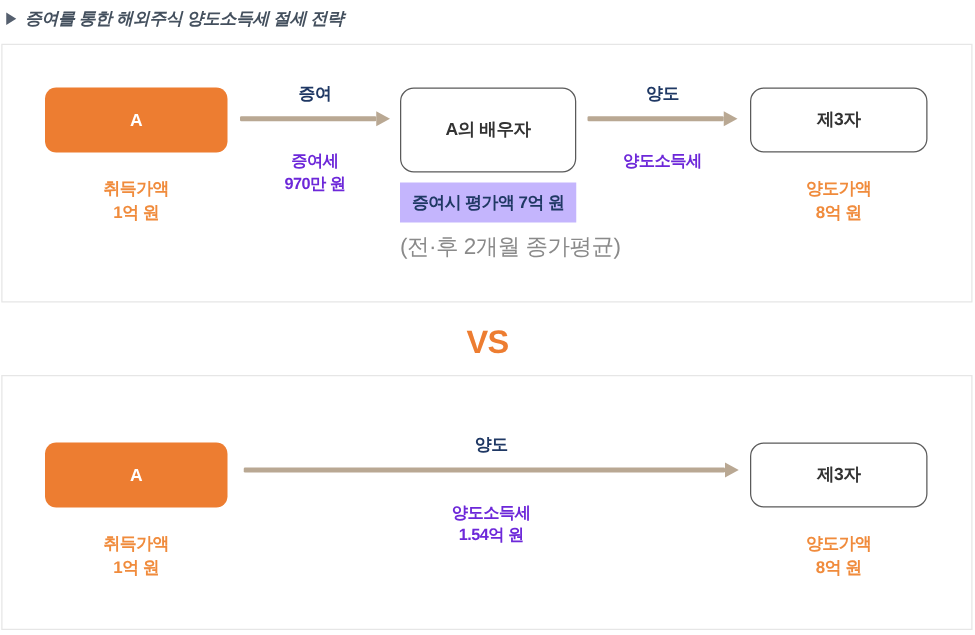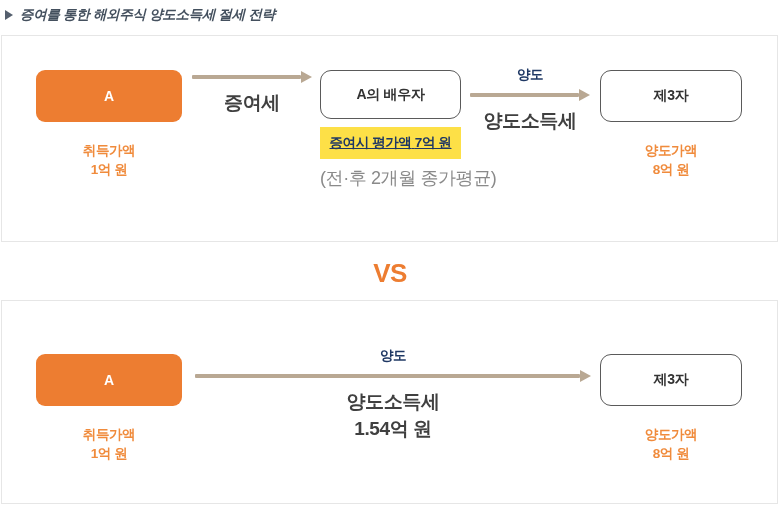--- a/index.html
+++ b/index.html
@@ -110,29 +110,28 @@
     font-weight: bold;
     color: #F08B3C;
     line-height: 1.42;
     letter-spacing: -0.4px;
   }
   .node-caption .line2 { display: block; }
 
   
   .value-chip {
     margin-top: 8px;
-    background: #fde047;
+    background: #c4b5fd;
     color: #1F3864;
     font-weight: bold;
     font-size: 13.5px;
     line-height: 1.42;
     letter-spacing: -0.4px;
     padding: 6px 6px 7px 6px;
     box-sizing: border-box;
-    text-decoration: underline;
   }
   .chip-note {
     margin-top: 7px;
     font-size: 18px;
     font-weight: normal;
     color: #8a8a8a;
     letter-spacing: -0.4px;
     white-space: nowrap;
   }
 
@@ -164,38 +163,38 @@
   }
   .arrow-head {
     width: 0;
     height: 0;
     border-left: 11px solid #B9A893;
     border-top: 6px solid transparent;
     border-bottom: 6px solid transparent;
     flex: 0 0 auto;
   }
   .flow-tax {
-    margin-top: 8px;
-    font-size: 19px;
-    font-weight: bold;
-    color: #404040;
+    margin-top: 20px;
+    font-size: 13px;
+    font-weight: bold;
+    color: #6d28d9;
     line-height: 1.42;
     letter-spacing: -0.4px;
     white-space: nowrap;
   }
   .flow-tax .line2 { display: block; }
 
   
   #node-a-top        { left: 36px;  top: 70px;  width: 146px; }
   #node-a-top .node-box { width: 146px; height: 52px; }
 
   #flow-gift         { left: 192px; top: 66px;  width: 120px; }
 
   #node-spouse       { left: 320px; top: 70px;  width: 141px; }
-  #node-spouse .node-box { width: 141px; height: 49px; }
+  #node-spouse .node-box { width: 141px; height: 68px; }
   #node-spouse .value-chip { width: 141px; }
 
   #flow-transfer-top { left: 470px; top: 66px;  width: 120px; }
 
   #node-third-top    { left: 600px; top: 70px;  width: 142px; }
   #node-third-top .node-box { width: 142px; height: 52px; }
 
   
   #node-a-bottom     { left: 36px;  top: 354px; width: 146px; }
   #node-a-bottom .node-box { width: 146px; height: 52px; }
@@ -217,26 +216,28 @@
 
 <div class="node" id="node-a-top">
   <div class="node-box filled">A</div>
   <div class="node-caption">
     <span>취득가액</span>
     <span class="line2">1억 원</span>
   </div>
 </div>
 
 <div class="flow" id="flow-gift">
+  <div class="flow-label">증여</div>
   <div class="arrow">
     <span class="arrow-shaft"></span>
     <span class="arrow-head"></span>
   </div>
   <div class="flow-tax">
     <span>증여세</span>
+    <span class="line2">970만 원</span>
   </div>
 </div>
 
 <div class="node" id="node-spouse">
   <div class="node-box outlined">A의 배우자</div>
   <div class="value-chip">
     <span>증여시 평가액</span>
     <span class="line2">7억 원</span>
   </div>
   <div class="chip-note">(전·후 2개월 종가평균)</div>

